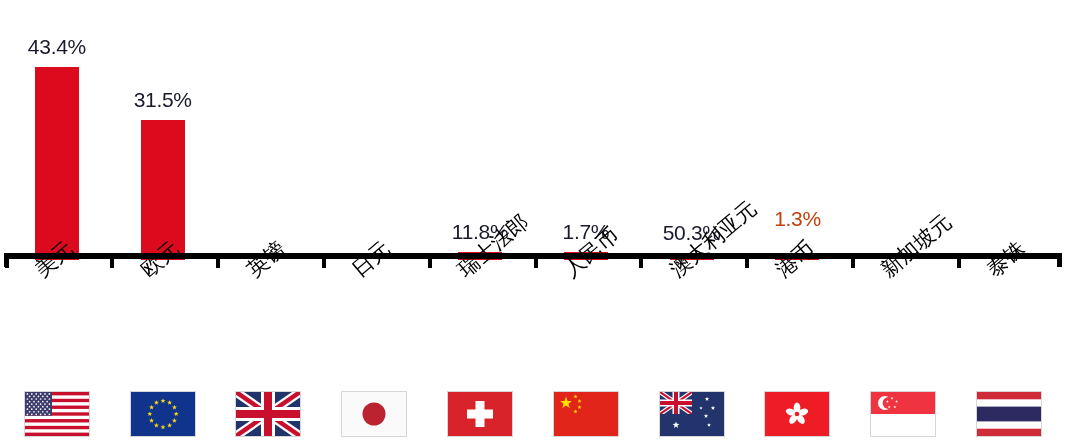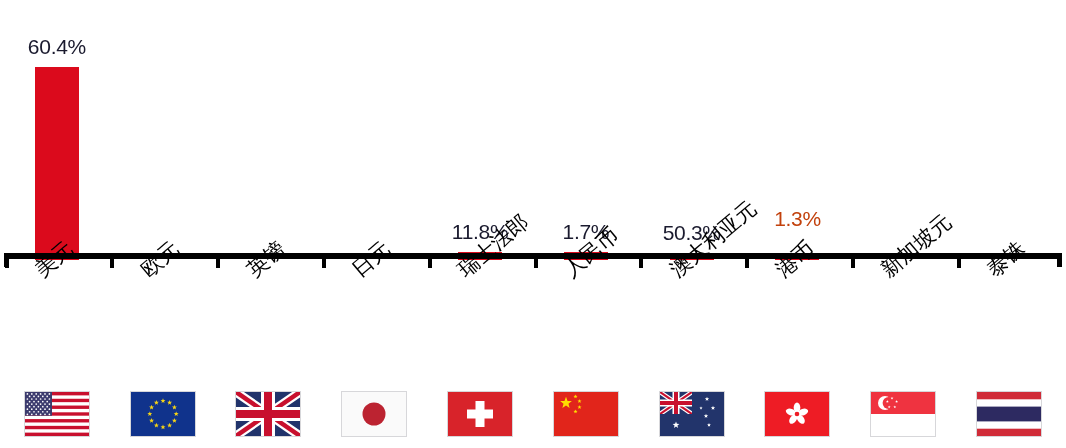--- a/index.html
+++ b/index.html
@@ -46,21 +46,25 @@
   .flag svg{display:block;width:64px;height:44px;}
 </style>
 </head>
 <body>
 
 <div id="chart-root">
 
   <div id="plot-area">
       <div class="bar-col" style="left: 4px; width: 105.8px;">
         <div class="bar" style="height: 193.413px; background: rgb(219, 10, 28);"></div>
-        <div class="val-label" style="bottom: 201.413px; color: rgb(26, 26, 46);">60.4%</div>
+        <div class="val-label" style="bottom: 201.413px; color: rgb(26, 26, 46);">43.4%</div>
+      </div>
+      <div class="bar-col" style="left: 109.8px; width: 105.8px;">
+        <div class="bar" style="height: 140.38px; background: rgb(219, 10, 28);"></div>
+        <div class="val-label" style="bottom: 148.38px; color: rgb(26, 26, 46);">31.5%</div>
       </div>
       <div class="bar-col" style="left: 427.2px; width: 105.8px;">
         <div class="bar" style="height: 8.02174px; background: rgb(219, 10, 28);"></div>
         <div class="val-label" style="bottom: 16.0217px; color: rgb(26, 26, 46);">11.8%</div>
       </div>
       <div class="bar-col" style="left: 533px; width: 105.8px;">
         <div class="bar" style="height: 7.57609px; background: rgb(219, 10, 28);"></div>
         <div class="val-label" style="bottom: 15.5761px; color: rgb(26, 26, 46);">1.7%</div>
       </div>
       <div class="bar-col" style="left: 638.8px; width: 105.8px;">

